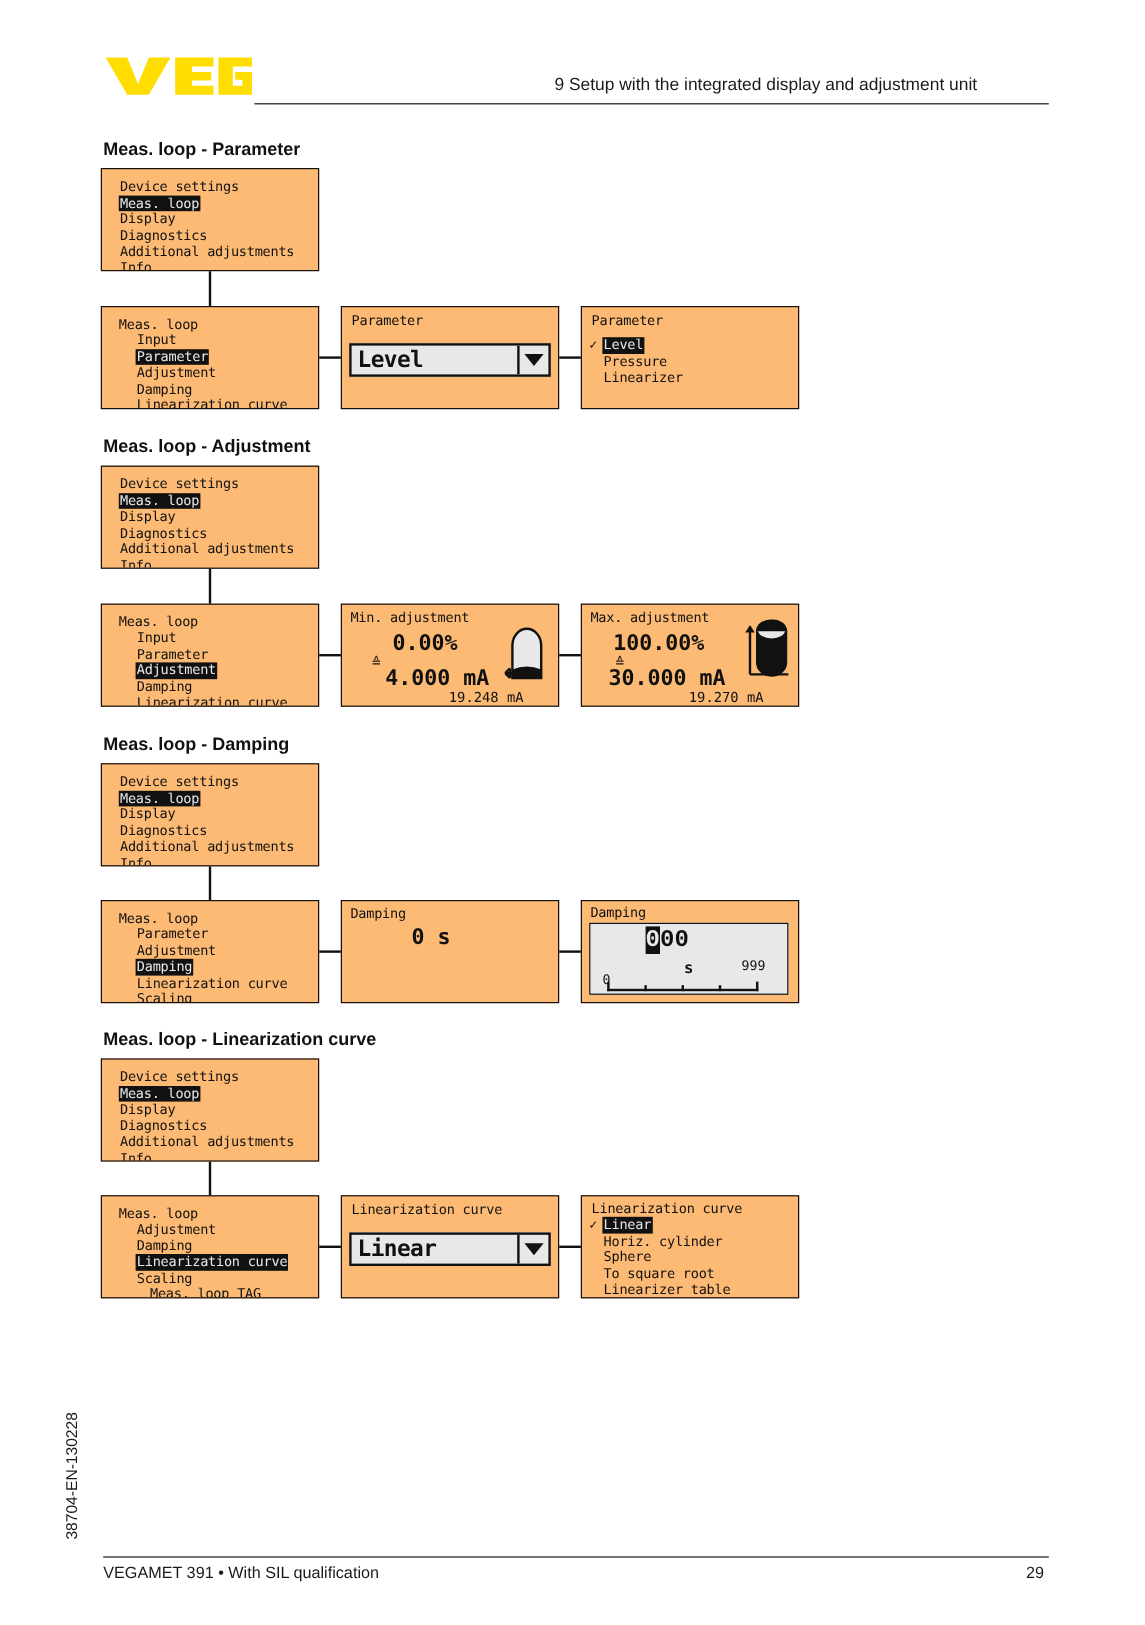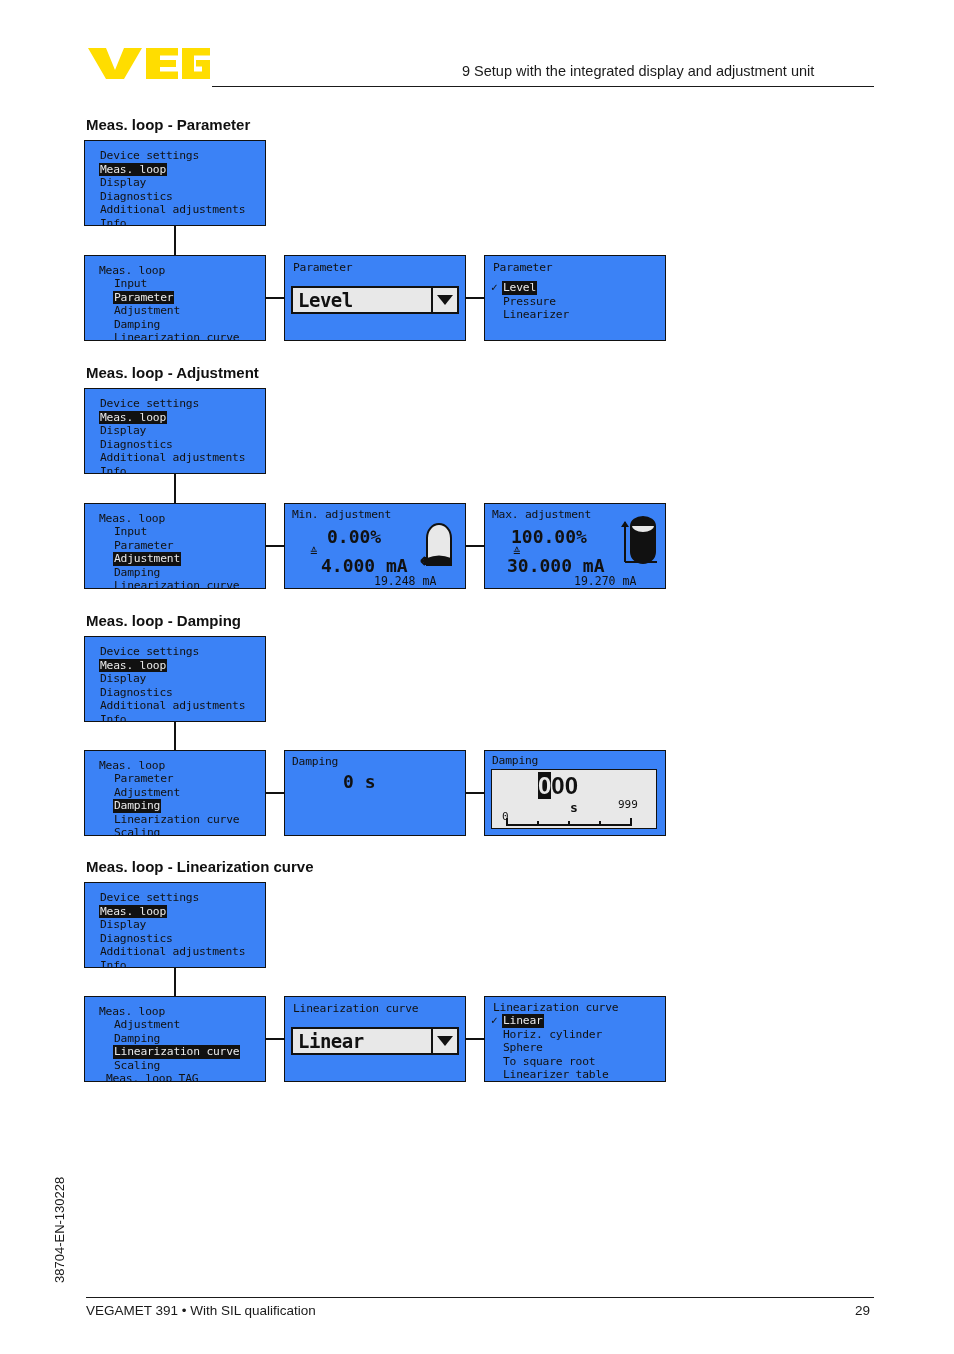--- a/index.html
+++ b/index.html
@@ -34,21 +34,21 @@
   
   .sec-title {
     position:absolute;
     font-size:15px; font-weight:bold; color:#111;
     white-space:nowrap;
   }
 
   
   .lcd {
     position:absolute;
-    background:#3b82f6;
+    background:#fdba74;
     border:1.6px solid #111;
     font-family:"DejaVu Sans Mono", monospace;
     color:#111;
     overflow:hidden;
   }
   .lcd-line {
     position:absolute;
     font-size:11.3px;
     line-height:13.6px;
     letter-spacing:-0.2px;
@@ -88,22 +88,22 @@
   .big { font-size:18px; font-weight:bold; letter-spacing:0px;
          font-family:"DejaVu Sans Mono", monospace; }
   .mid { font-size:11.5px; font-family:"DejaVu Sans Mono", monospace;margin-left:37px; }
   .eq  { font-size:12px; font-family:"DejaVu Sans Mono", monospace; }
 
   
   .edit-frame {
     position:absolute; border:1.8px solid #111; background:#e8e8e8;
   }
   .digits {
-    position:absolute; font-family:Liberation Sans, sans-serif;
-    font-size:24px; font-weight:bold; letter-spacing:0px; white-space:nowrap;
+    position:absolute; font-family:Liberation Mono, monospace;
+    font-size:20px; font-weight:bold; letter-spacing:0px; white-space:nowrap;
   }
   .digits b.on { background:#111; color:#e8e8e8; font-weight:bold; }
   .unit-s { position:absolute; font-family:"DejaVu Sans Mono", monospace;
             font-size:13px; font-weight:bold; }
   .scale-num { position:absolute; font-family:"DejaVu Sans Mono", monospace;
                font-size:11px; }
   .tickline { position:absolute; background:#111; }
 
   
   .conn { position:absolute; background:#111; }
@@ -308,21 +308,21 @@
 
 <div class="conn" style="left:174px; top:968px; width:2px; height:30px;"></div>
 
 <div class="lcd" style="left:84px; top:996px; width:182px; height:86px;">
   <div class="lcd-line" style="left:14px; top:8px;">Meas. loop</div>
   <div class="lcd-list" id="s3" style="top:21px;">
       <div class="row"><span class="txt indent-x" style="margin-left: 14px;">Adjustment</span></div>
       <div class="row"><span class="txt indent-x" style="margin-left: 14px;">Damping</span></div>
       <div class="row sel"><span class="txt indent-x" style="margin-left: 14px;">Linearization curve</span></div>
       <div class="row"><span class="txt indent-x" style="margin-left: 14px;">Scaling</span></div>
-      <div class="row"><span class="txt indent-x" style="margin-left: 6px;">Meas. loop TAG</span></div>
+      <div class="row"><span class="txt indent-x" style="margin-left: 25px;">Meas. loop TAG</span></div>
     </div>
 </div>
 
 <div class="conn" style="left:266px; top:1038px; width:20px; height:2px;"></div>
 
 <div class="lcd" style="left:284px; top:996px; width:182px; height:86px;">
   <div class="lcd-line" style="left:8px; top:5px;">Linearization curve</div>
   <div class="dd" style="left:6px; top:30px; width:168px; height:28px;">
     <div class="val">Linear</div>
     <div class="arrowbox">

